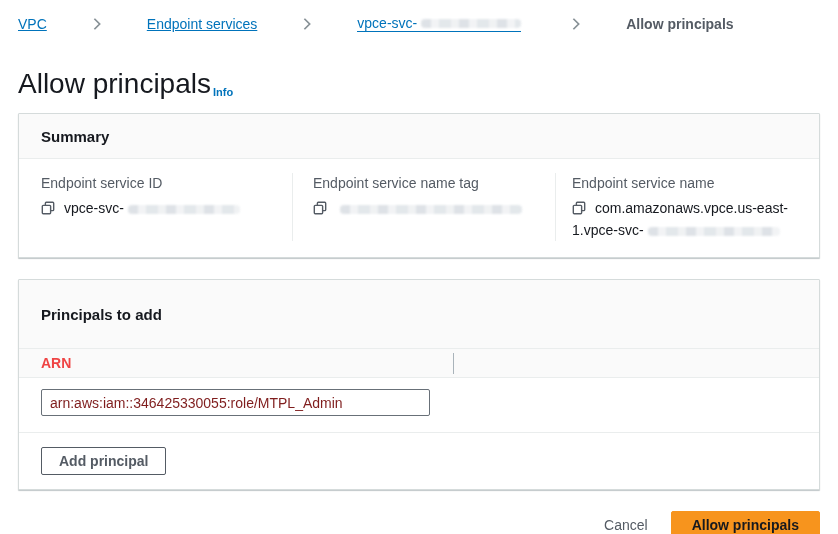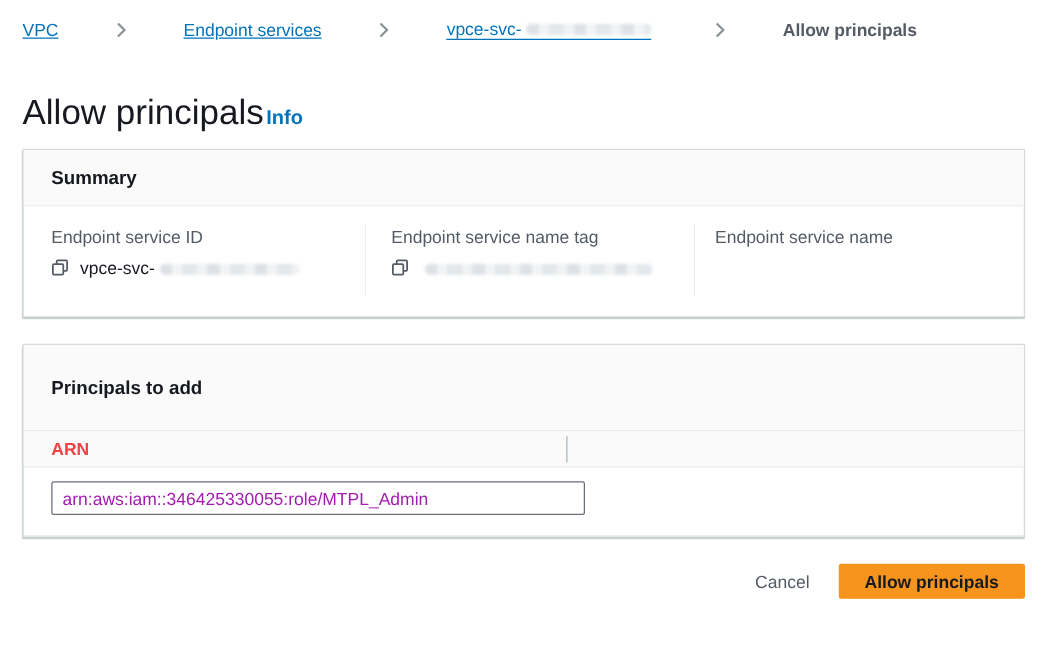--- a/index.html
+++ b/index.html
@@ -22,21 +22,21 @@
   
   .redact {
     display:inline-block; height:9px; border-radius:4px; vertical-align:middle;
     background:repeating-linear-gradient(90deg,#d9dee3 0 10px,#f0f2f4 10px 18px,#dfe4e8 18px 30px,#eef0f2 30px 38px);
     filter:blur(1.3px); opacity:.85; margin-left:4px;
   }
 
   
   .page-title-row { display:flex; align-items:flex-end; margin-top:17px; }
   .page-title { font-size:28px; font-weight:400; color:#16191f; line-height:32px; }
-  .info-link { font-size:16px; font-weight:700; color:#0073bb; margin-left:2px; padding-bottom:2px; cursor:pointer;margin-top:37px; }
+  .info-link { font-size:11px; font-weight:700; color:#0073bb; margin-left:2px; padding-bottom:2px; cursor:pointer;margin-top:37px; }
 
   
   .card {
     border:1px solid #d5dbdb; border-radius:1px; background:#fff;
     box-shadow:0 1px 1px 0 rgba(0,28,36,.25);
   }
   .card-summary { margin-top:13px; }
   .card-principals { margin-top:21px; }
   .card-header {
     background:#fafafa; border-bottom:1px solid #eaeded;
@@ -59,22 +59,22 @@
   .arn-header-row {
     display:flex; align-items:center; background:#fafafa;
     border-bottom:1px solid #eaeded; height:29px;
   }
   .arn-header-cell {
     width:435px; padding-left:22px; font-size:14px; font-weight:700; color:#ef4444;
     border-right:1px solid #a9b3ba; height:21px; line-height:21px;
   }
   .arn-input-row { padding:11px 22px 16px 22px; border-bottom:1px solid #eaeded; }
   .arn-input {
-    width:427px; height:27px; border:1px solid #687078; border-radius:2px;
-    padding:0 8px; font-size:14px; color:#a21caf; background:#fff;
+    width:389px; height:27px; border:1px solid #687078; border-radius:2px;
+    padding:0 8px; font-size:14px; color:#7f1d1d; background:#fff;
     font-family:"Liberation Sans", sans-serif; outline:none;
   }
   .add-row { padding:14px 22px 14px 22px; }
   .btn-secondary {
     display:inline-block; background:#fff; border:1px solid #545b64; border-radius:2px;
     color:#545b64; font-size:14px; font-weight:700; padding:4px 17px; line-height:18px;
     cursor:pointer; font-family:"Liberation Sans", sans-serif;
   }
 
   
@@ -146,38 +146,49 @@
             <svg width="14" height="14" viewBox="0 0 16 16">
                 <rect x="5" y="1.5" width="9.5" height="9.5" rx="1" fill="none" stroke="#545b64" stroke-width="1.6"></rect>
                 <rect x="1.5" y="5" width="9.5" height="9.5" rx="1" fill="#ffffff" stroke="#545b64" stroke-width="1.6"></rect>
               </svg>
           </span><span></span><span class="redact" style="width:182px"></span>
         </div>
       </div>
 
       <div class="summary-col summary-col-3">
         <div class="field-label">Endpoint service name</div>
+        <div class="field-value">
+          <span class="copy-btn">
+            <svg width="14" height="14" viewBox="0 0 16 16">
+                <rect x="5" y="1.5" width="9.5" height="9.5" rx="1" fill="none" stroke="#545b64" stroke-width="1.6"></rect>
+                <rect x="1.5" y="5" width="9.5" height="9.5" rx="1" fill="#ffffff" stroke="#545b64" stroke-width="1.6"></rect>
+              </svg>
+          </span><span>com.amazonaws.vpce.us-east-1.vpce-svc-</span><span class="redact" style="width:132px"></span>
+        </div>
       </div>
 
     </div>
   </section>
 
   <section class="card card-principals">
     <div class="card-header">
       <h2>Principals to add</h2>
     </div>
 
     <div class="arn-header-row">
       <div class="arn-header-cell">ARN</div>
     </div>
 
     <div class="arn-input-row">
       <input class="arn-input" type="text" value="arn:aws:iam::346425330055:role/MTPL_Admin" style="">
     </div>
 
+    <div class="add-row">
+      <button class="btn-secondary">Add principal</button>
+    </div>
   </section>
 
   <div class="footer-actions">
     <button class="btn-link">Cancel</button>
     <button class="btn-primary">Allow principals</button>
   </div>
 
 </div>
 
 </body></html>

